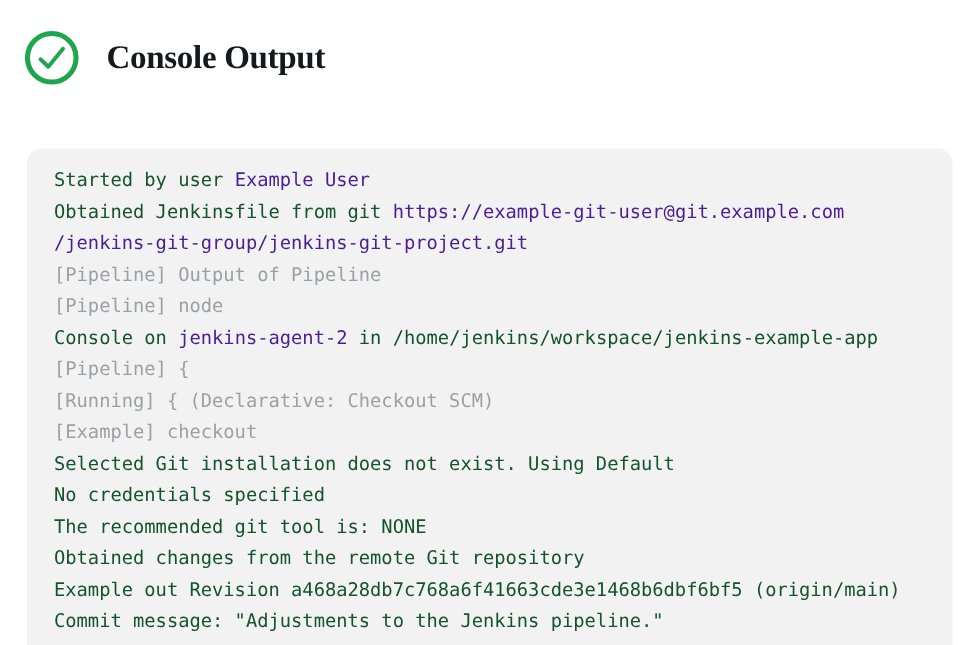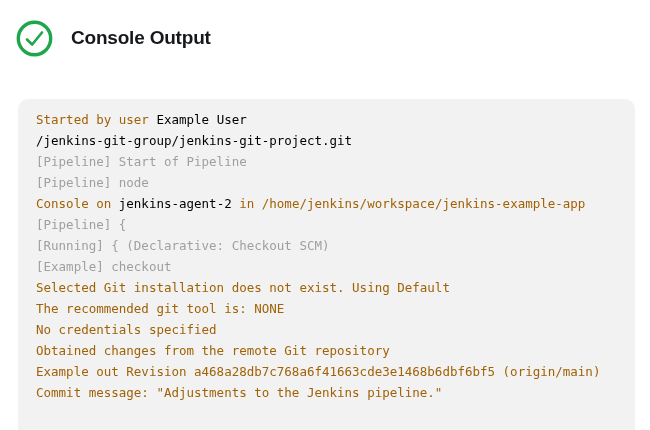--- a/index.html
+++ b/index.html
@@ -17,69 +17,71 @@
     gap: 18px;
     padding: 13px 0 0 16px;
     height: 50px;
   }
   .status-icon {
     width: 37px;
     height: 37px;
     flex: 0 0 auto;
   }
   .page-title {
-    font-size: 19px;
+    font-size: 22px;
     font-weight: 700;
     color: #16181d;
     letter-spacing: -0.2px;
+    font-family: Liberation Serif, serif;
   }
   .console-box {
     margin: 36px 15px 0 18px;
     background: #f2f2f2;
     border-radius: 10px;
     padding: 10px 18px 12px 18px;
     height: 360px;
     box-sizing: border-box;
     overflow: hidden;
   }
   .line {
     height: 21px;
     line-height: 21px;
     font-family: "DejaVu Sans Mono", "Liberation Mono", monospace;
     font-size: 12.5px;
     white-space: pre;
     color: #1e2126;
   }
-  .seg-plain { color: #a16207; }
+  .seg-plain { color: #14532d; }
   .seg-muted { color: #9da0a3; }
-  .seg-link  { color: #000000; text-decoration: none; cursor: pointer; text-align: right; }
+  .seg-link  { color: #4c1d95; text-decoration: none; cursor: pointer; text-align: right; }
 </style>
 </head>
 <body>
 
 <div class="header">
   <span style="display:inline-flex;">
     <svg class="status-icon" viewBox="0 0 37 37">
       <circle cx="18.5" cy="18.5" r="16.2" fill="none" stroke="#1ea64d" stroke-width="3.4"></circle>
       <path d="M11 19.5 L16.2 24.5 L26 12.5" fill="none" stroke="#1ea64d" stroke-width="2.6" stroke-linecap="round" stroke-linejoin="round"></path>
     </svg>
   </span>
   <span class="page-title">Console Output</span>
 </div>
 
 <div class="console-box">
   <div>
       <div class="line"><span class="seg-plain">Started by user </span><a class="seg-link">Example User</a></div>
+      <div class="line"><span class="seg-plain">Obtained Jenkinsfile from git </span><a class="seg-link">https://example-git-user@git.example.com</a></div>
       <div class="line"><a class="seg-link">/jenkins-git-group/jenkins-git-project.git</a></div>
-      <div class="line"><span class="seg-muted">[Pipeline] Start of Pipeline</span></div>
+      <div class="line"><span class="seg-muted">[Pipeline] Output of Pipeline</span></div>
       <div class="line"><span class="seg-muted">[Pipeline] node</span></div>
       <div class="line"><span class="seg-plain">Console on </span><a class="seg-link">jenkins-agent-2</a><span class="seg-plain"> in /home/jenkins/workspace/jenkins-example-app</span></div>
       <div class="line"><span class="seg-muted">[Pipeline] {</span></div>
       <div class="line"><span class="seg-muted">[Running] { (Declarative: Checkout SCM)</span></div>
       <div class="line"><span class="seg-muted">[Example] checkout</span></div>
       <div class="line"><span class="seg-plain">Selected Git installation does not exist. Using Default</span></div>
+      <div class="line"><span class="seg-plain">No credentials specified</span></div>
       <div class="line"><span class="seg-plain">The recommended git tool is: NONE</span></div>
-      <div class="line"><span class="seg-plain">No credentials specified</span></div>
       <div class="line"><span class="seg-plain">Obtained changes from the remote Git repository</span></div>
       <div class="line"><span class="seg-plain">Example out Revision a468a28db7c768a6f41663cde3e1468b6dbf6bf5 (origin/main)</span></div>
       <div class="line"><span class="seg-plain">Commit message: "Adjustments to the Jenkins pipeline."</span></div>
     </div>
 </div>
 
 </body></html>

